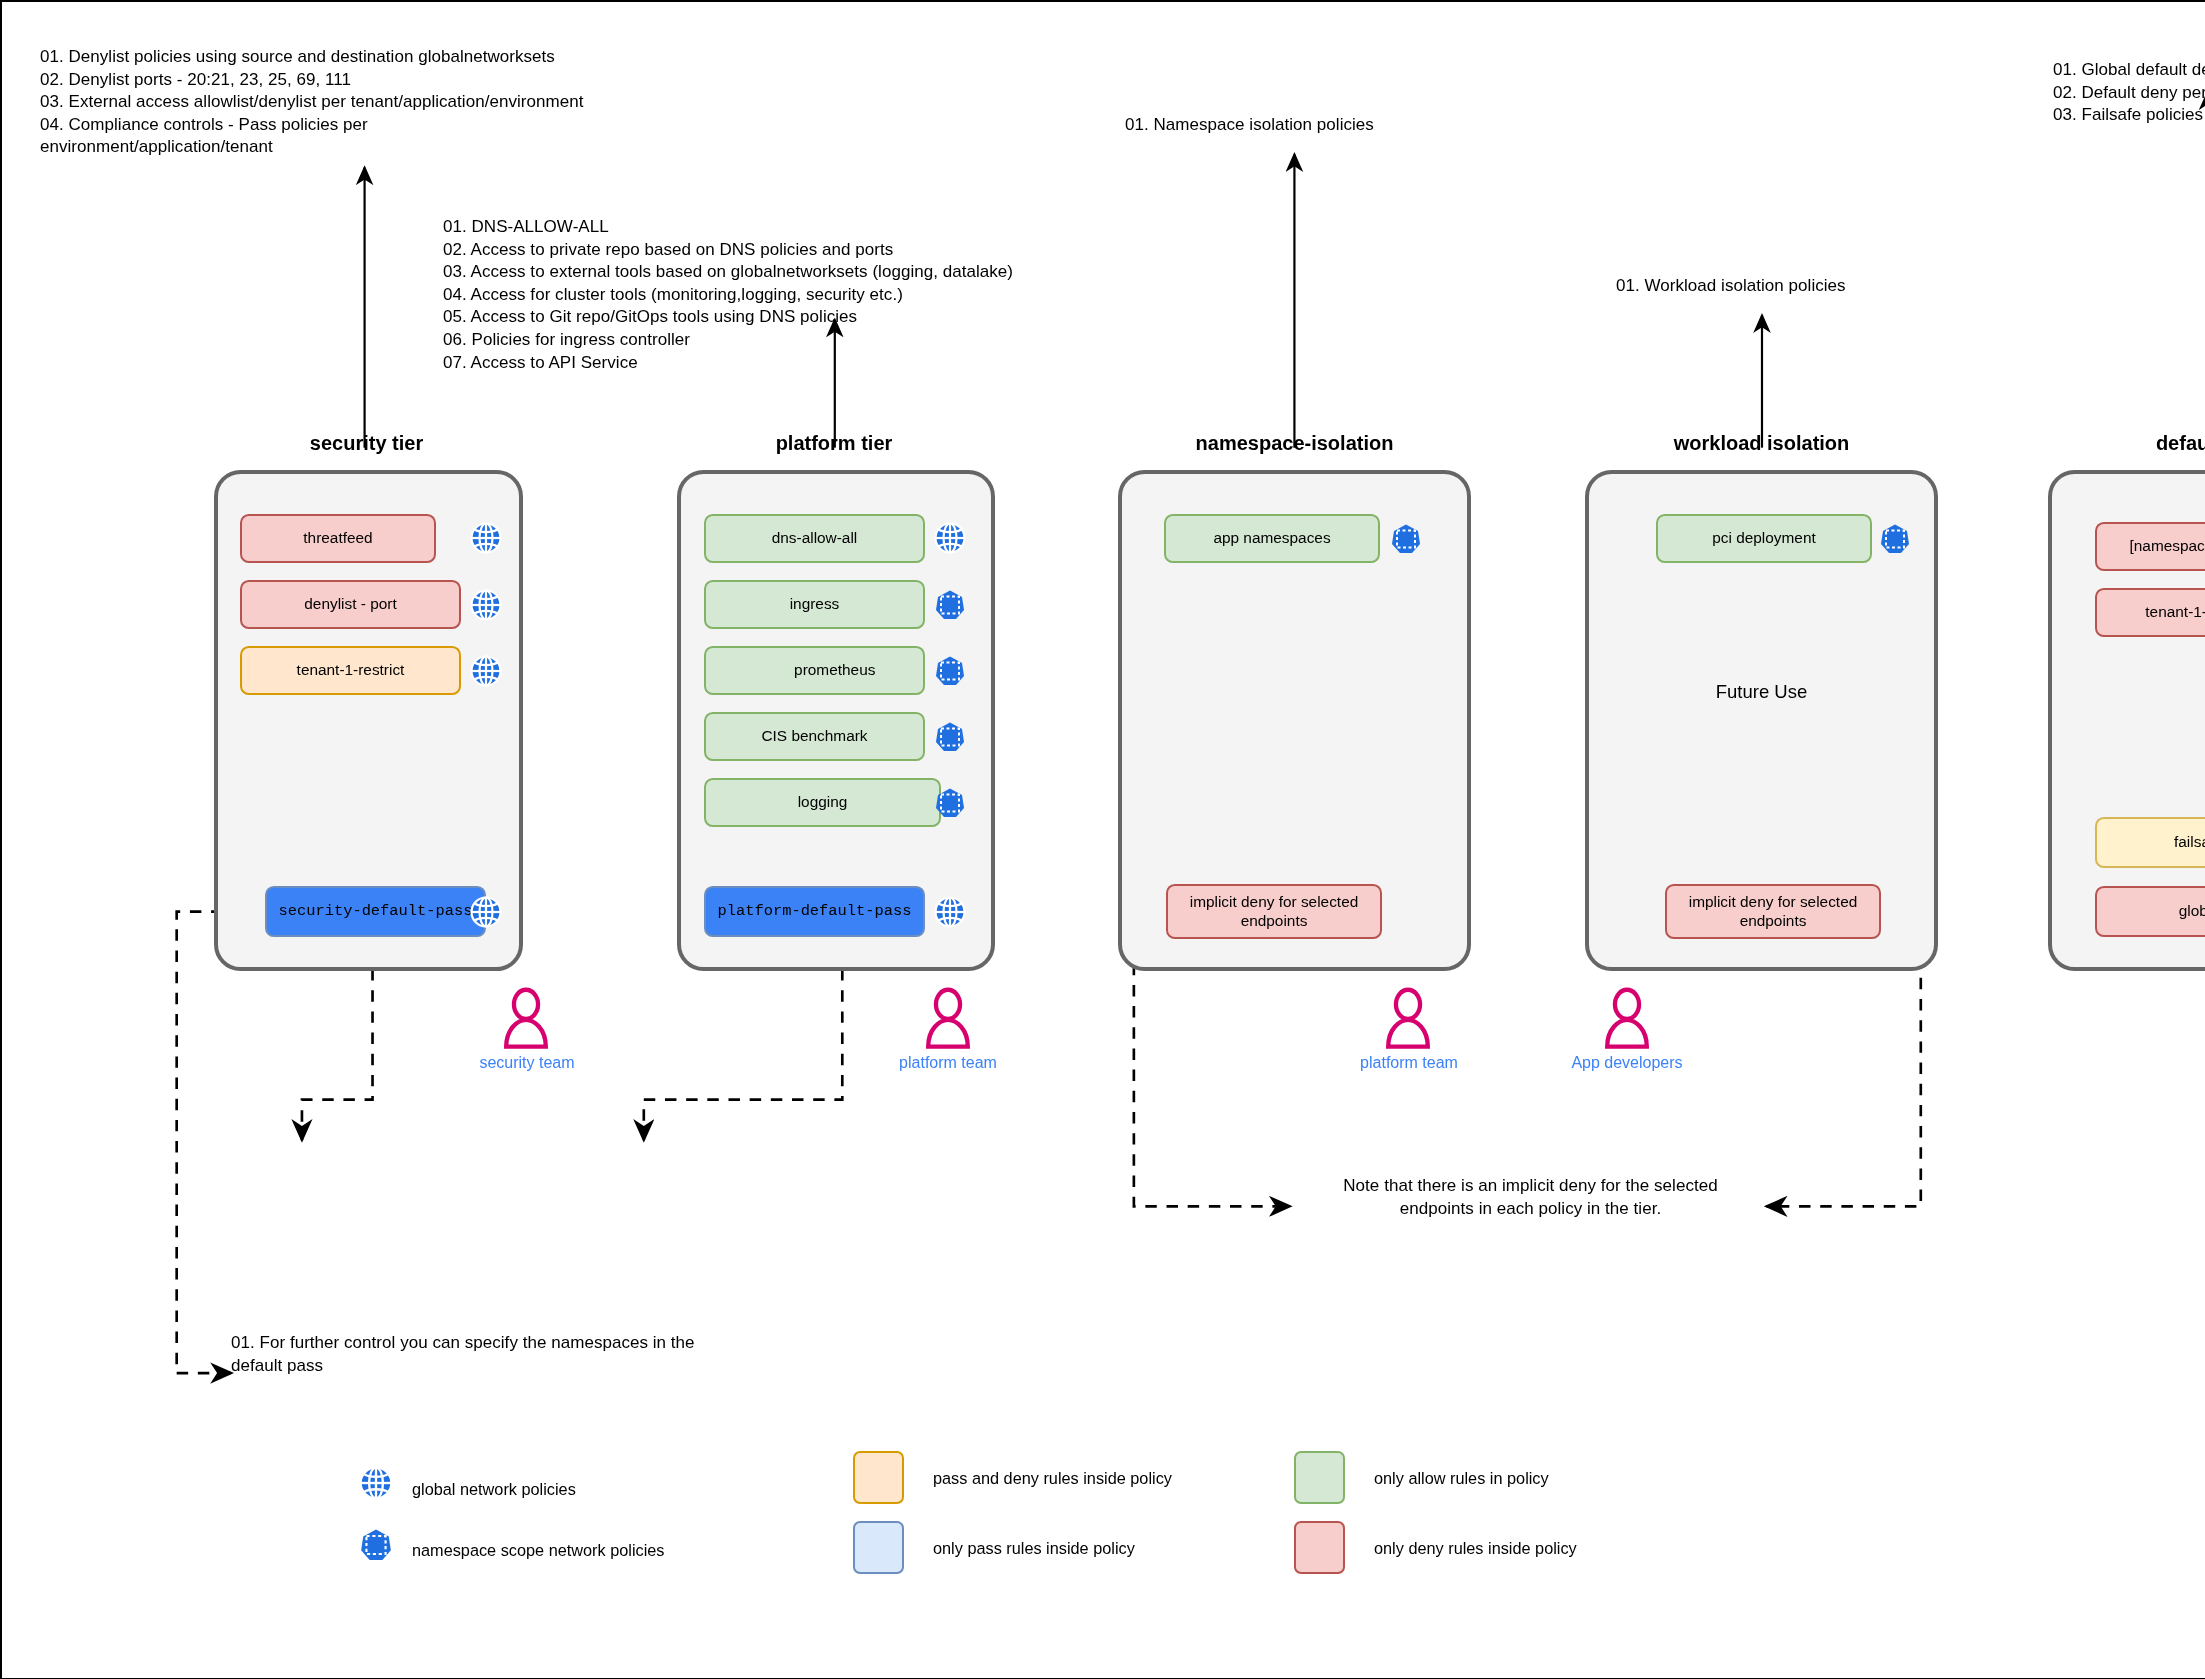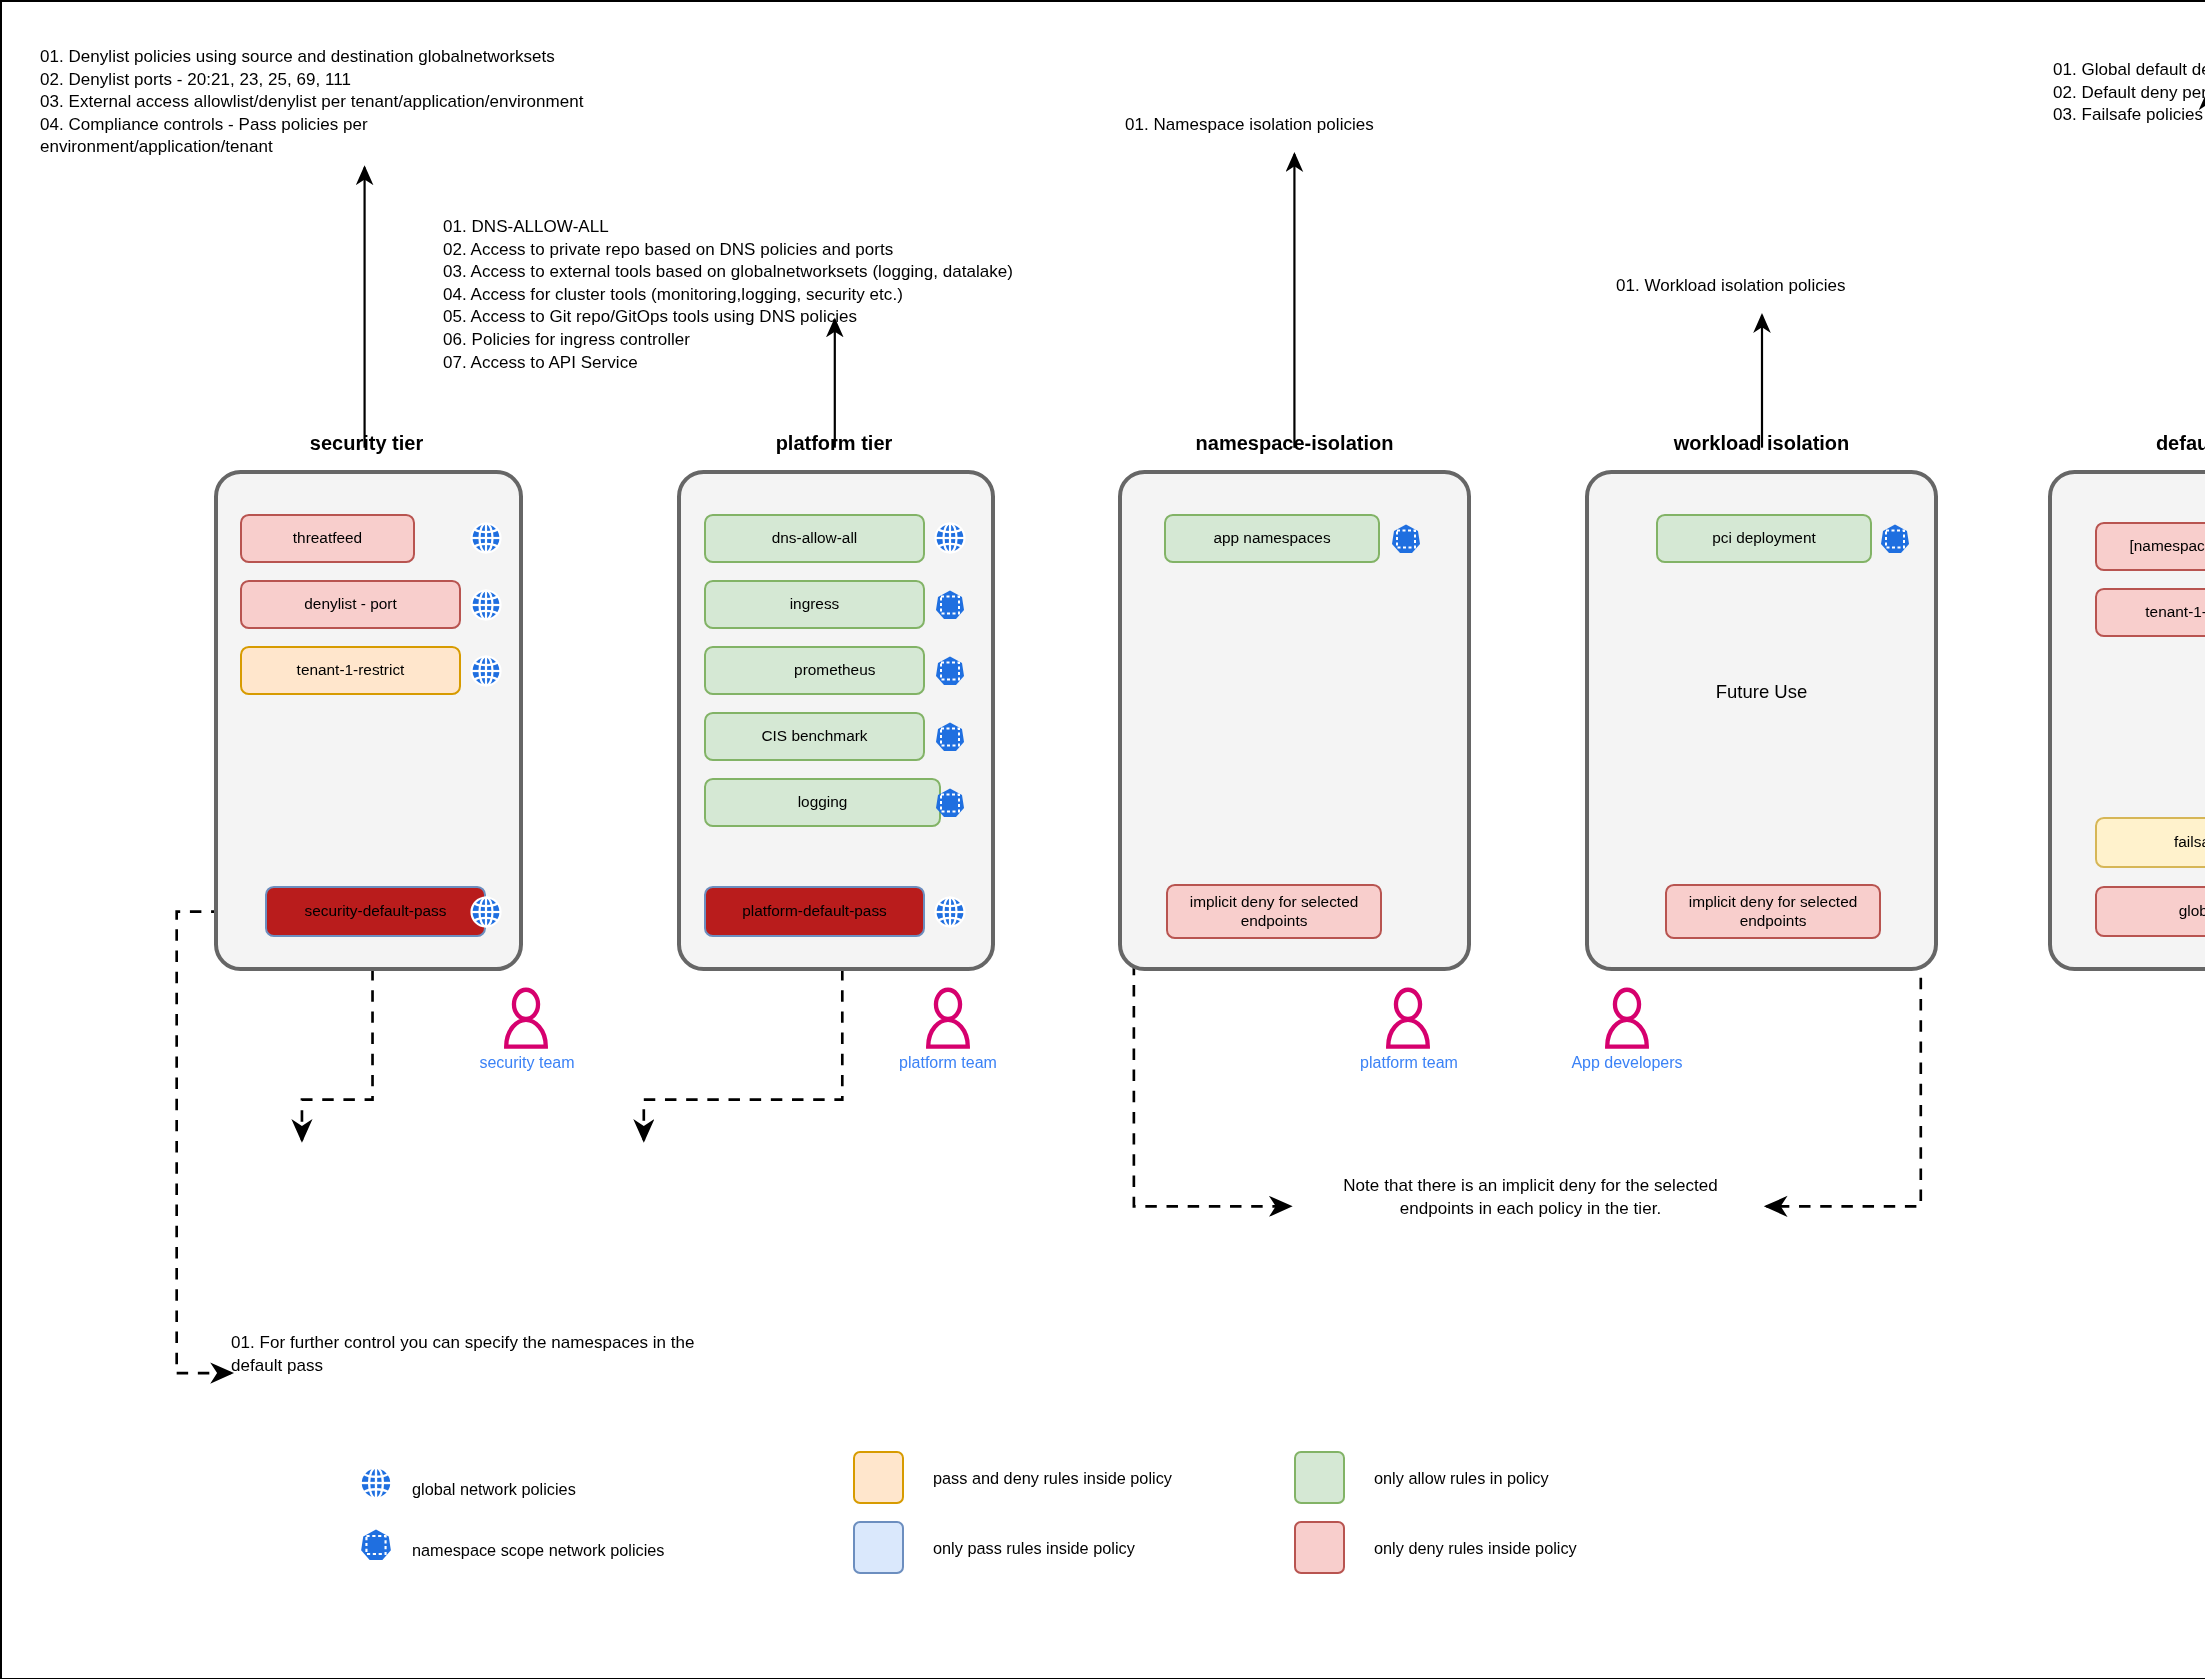--- a/index.html
+++ b/index.html
@@ -45,21 +45,21 @@
     border-radius:8.8px;
     display:flex;align-items:center;justify-content:center;
     text-align:center;
     font-size:15.4px;
     line-height:1.2;
     color:#000000;
     padding:0.9px 3.5px;
   }
   .pill.deny{background:#f8cecc;border-color:#b85450;}
   .pill.allow{background:#d5e8d4;border-color:#82b366;}
-  .pill.pass{background:#b91c1c;border-color:#6c8ebf;}
+  .pill.pass{background:#3b82f6;border-color:#6c8ebf;font-family:Liberation Mono, monospace;}
   .pill.passdeny{background:#ffe6cc;border-color:#d79b00;}
   .pill.failsafe{background:#fff2cc;border-color:#d6b656;}
   
   .future{
     font-size:18.5px;color:#000000;text-align:center;width:100%;
   }
   
   .team-label{
     font-size:16px;color:#3b82f6;text-align:center;width:100%;
   }
@@ -139,21 +139,21 @@
 default pass</div>
 
   <div class="abs note note-c" style="left:1297px;top:1173px;width:463px;">Note that there is an implicit deny for the selected
 endpoints in each policy in the tier.</div>
 
   <div class="abs" style="left:210px;top:430px;width:309px;">
     <div class="tier-title">security tier</div>
   </div>
   <div class="abs tier-box" style="left:212px;top:468px;width:309px;height:501px;"></div>
 
-  <div class="abs pill deny" style="left:238px;top:512px;width:175px;height:49px;">threatfeed</div>
+  <div class="abs pill deny" style="left:238px;top:512px;width:196px;height:49px;">threatfeed</div>
   <svg class="abs" style="left:468px;top:520px;" width="32" height="32" viewBox="0 0 64 64">
     <circle cx="32" cy="32" r="29" fill="#1f6fe0"></circle>
     <g stroke="#fff" stroke-width="4.4" fill="none">
       <circle cx="32" cy="32" r="29"></circle>
       <ellipse cx="32" cy="32" rx="13" ry="29"></ellipse>
       <line x1="3" y1="32" x2="61" y2="32"></line>
       <path d="M9,15 C20,22 44,22 55,15"></path>
       <path d="M9,49 C20,42 44,42 55,49"></path>
       <line x1="32" y1="3" x2="32" y2="61"></line>
     </g>

